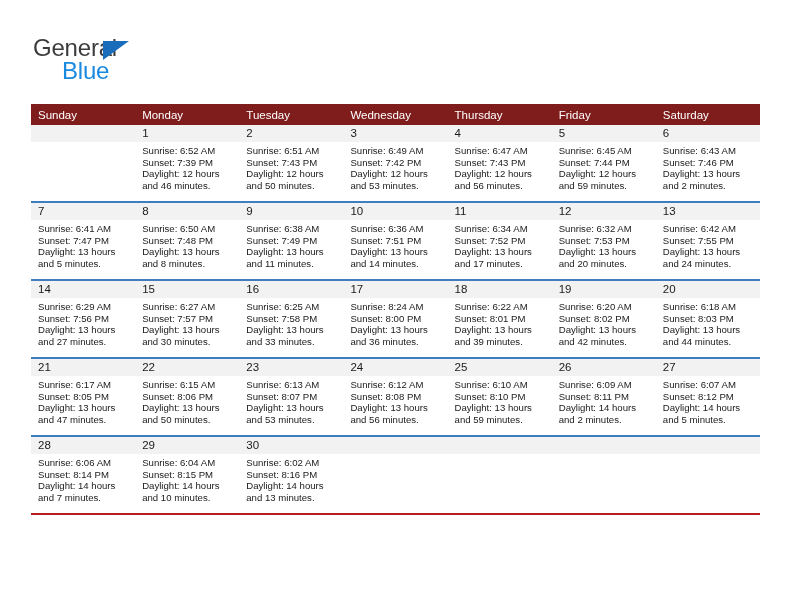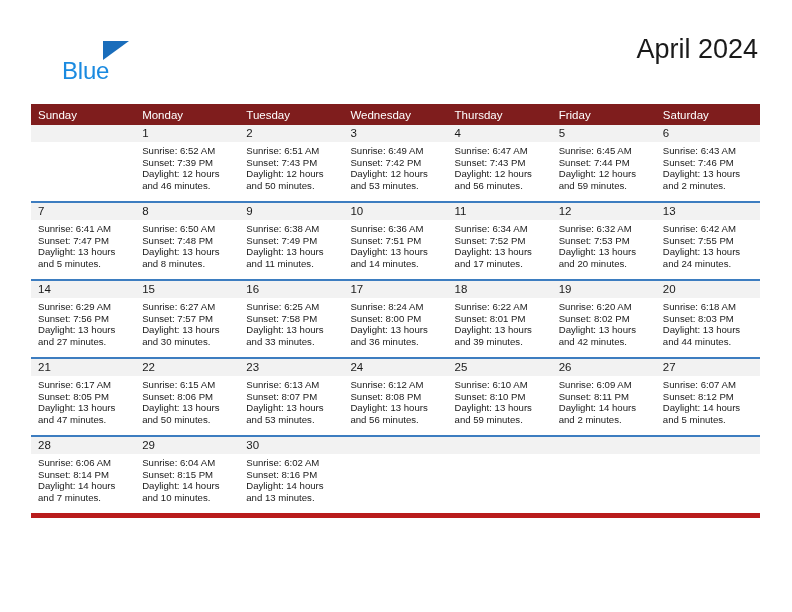--- a/index.html
+++ b/index.html
@@ -138,40 +138,40 @@
     color: #1a1a1a;
     white-space: nowrap;
   }
   tr.week-row > td {
     border-top: 2px solid #3d7dc0;
   }
   tr.week-row.first > td {
     border-top: none;
   }
   tr.week-row.last > td {
-    border-bottom: 5px solid #b91c1c;
+    border-bottom: 2px solid #b91c1c;
     margin-left: 20px;
   }
   .blank .daynum {
     background: #f2f2f2;
   }
 </style>
 </head>
 <body>
 
 <div class="page">
 
   <div class="header">
 
     <div class="logo">
+      <span class="logo-general">General</span>
       <span class="logo-tri"></span>
       <span class="logo-blue">Blue</span>
     </div>
 
-    <div class="title">April 2024</div>
   </div>
 
   <div class="calendar">
     <table class="cal-table">
       <thead>
         <tr id="weekday-row">
             <th>Sunday</th>
             <th>Monday</th>
             <th>Tuesday</th>
             <th>Wednesday</th>

